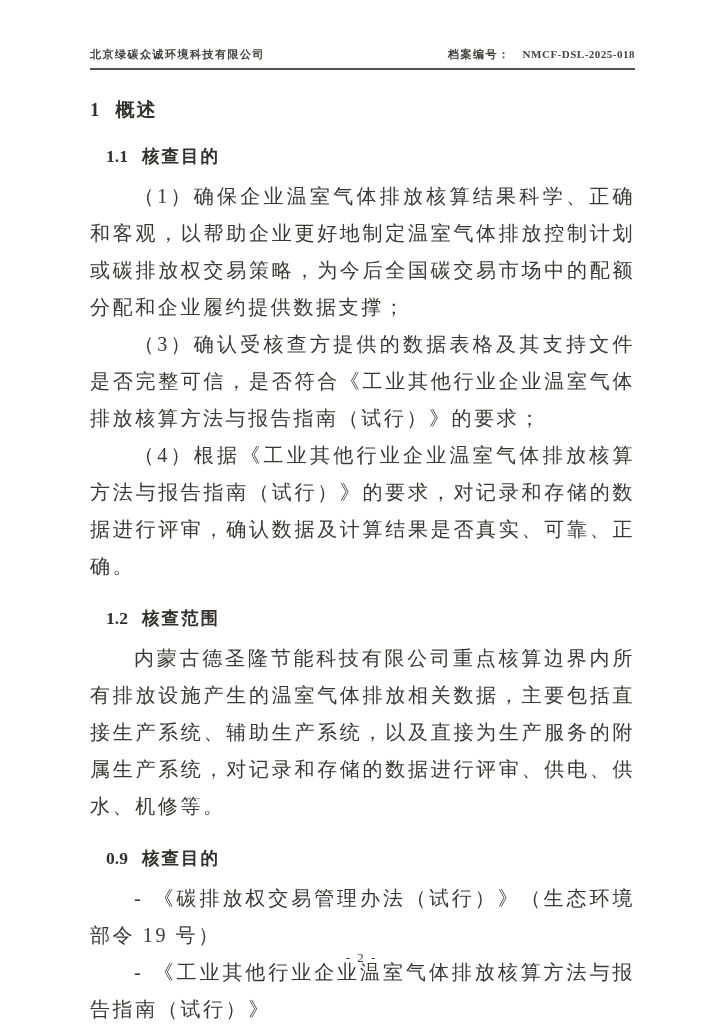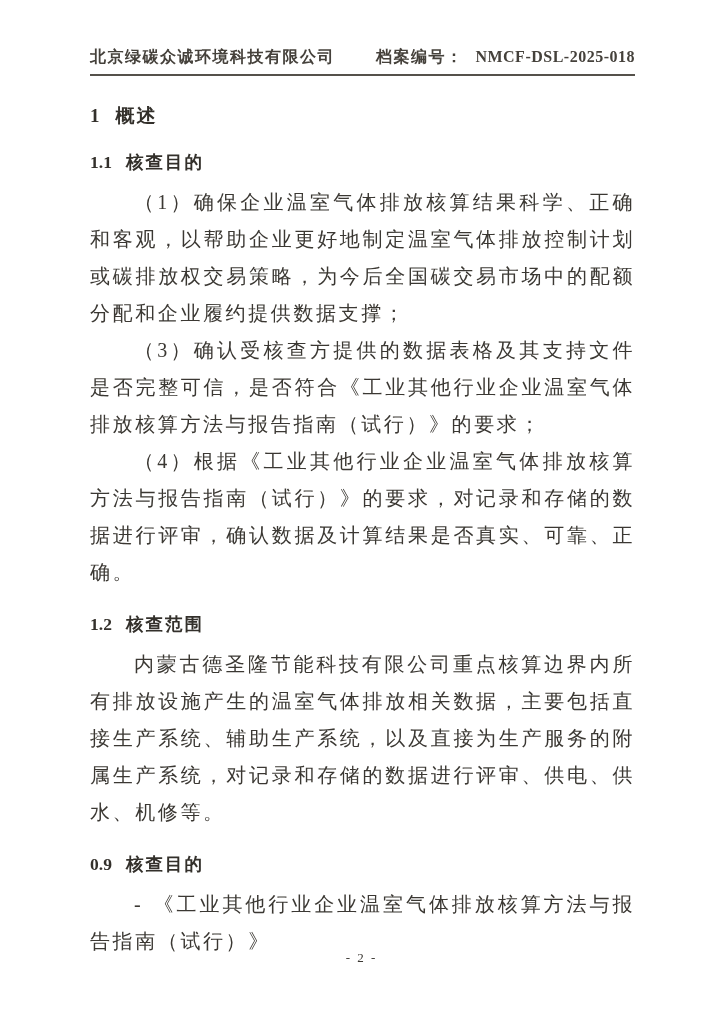--- a/index.html
+++ b/index.html
@@ -24,38 +24,38 @@
     margin: 0 88px 0 90px;
   }
   
   .header {
     display: flex;
     justify-content: space-between;
     align-items: flex-end;
     padding-top: 47px;
     padding-bottom: 6px;
     border-bottom: 2px solid #55514b;
-    font-size: 16px;
+    font-size: 11px;
     font-weight: bold;
     letter-spacing: 1.5px;
     color: #45413b;
   }
   .file-no-label { margin-right: 12px; text-align: center; }
   .file-no-value { letter-spacing: 0.5px; }
   
   .h1 {
     margin: 27px 0 14px 0;
     font-size: 19px;
     font-weight: bold;
     color: #33302b;
     letter-spacing: 2px;
   }
   .h1 .hnum { margin-right: 16px; letter-spacing: 0; }
   .h2 {
-    margin: 21px 0 10px 0;
+    margin: 21px 0 10px 16px;
     font-size: 17.5px;
     font-weight: bold;
     color: #33302b;
     letter-spacing: 2px;
   }
   .h2 .hnum { margin-right: 14px; letter-spacing: 0; }
   
   .para {
     margin: 0;
     font-size: 20px;
@@ -111,19 +111,22 @@
       <span class="hnum">1.2</span><span>核查范围</span>
     </div>
 
     <p class="para">内蒙古德圣隆节能科技有限公司重点核算边界内所有排放设施产生的温室气体排放相关数据，主要包括直接生产系统、辅助生产系统，以及直接为生产服务的附属生产系统，对记录和存储的数据进行评审、供电、供水、机修等。</p>
 
     <div class="h2">
       <span class="hnum">0.9</span><span>核查目的</span>
     </div>
 
     <p class="para bullet">
+      <span class="dash">-</span><span>《碳排放权交易管理办法（试行）》（生态环境部令 19 号）</span>
+    </p>
+    <p class="para bullet">
       <span class="dash">-</span><span>《工业其他行业企业温室气体排放核算方法与报告指南（试行）》</span>
     </p>
 
   </div>
 
   <div class="footer">- 2 -</div>
 </div>
 
 </body></html>

